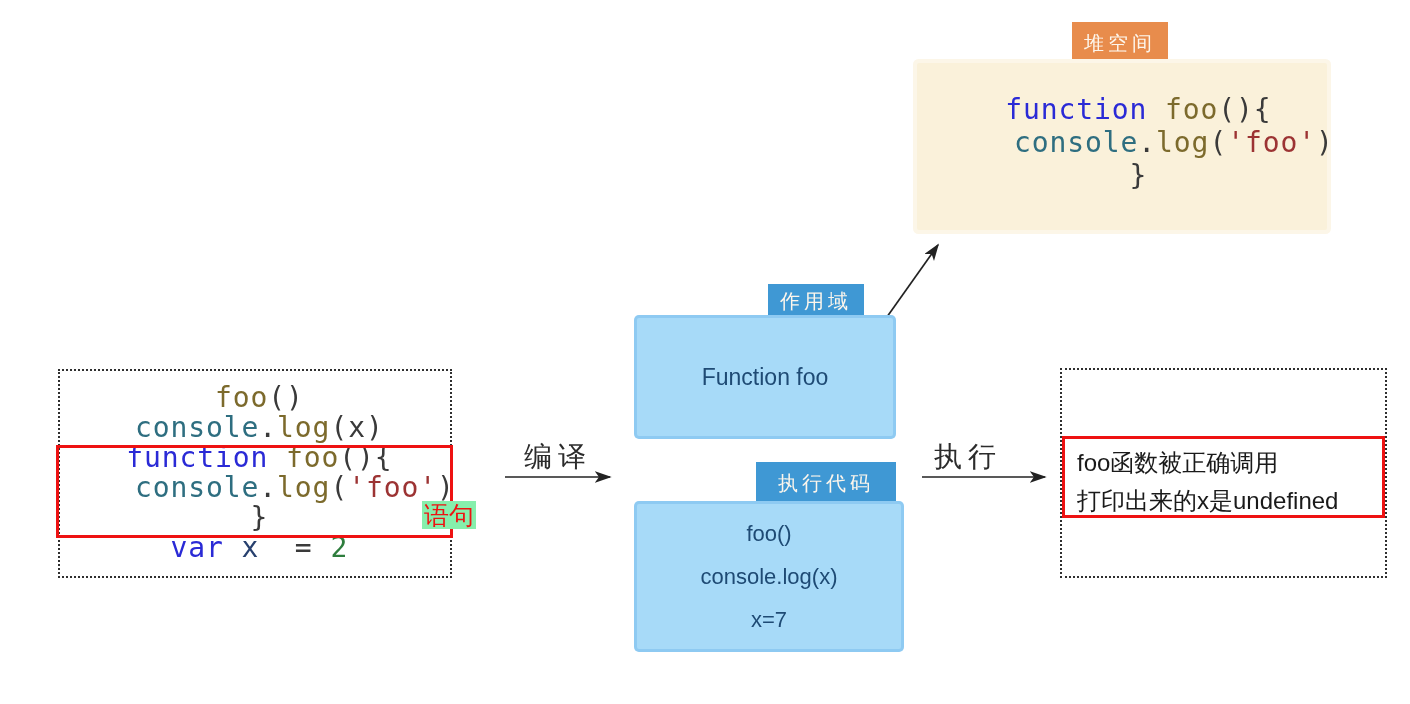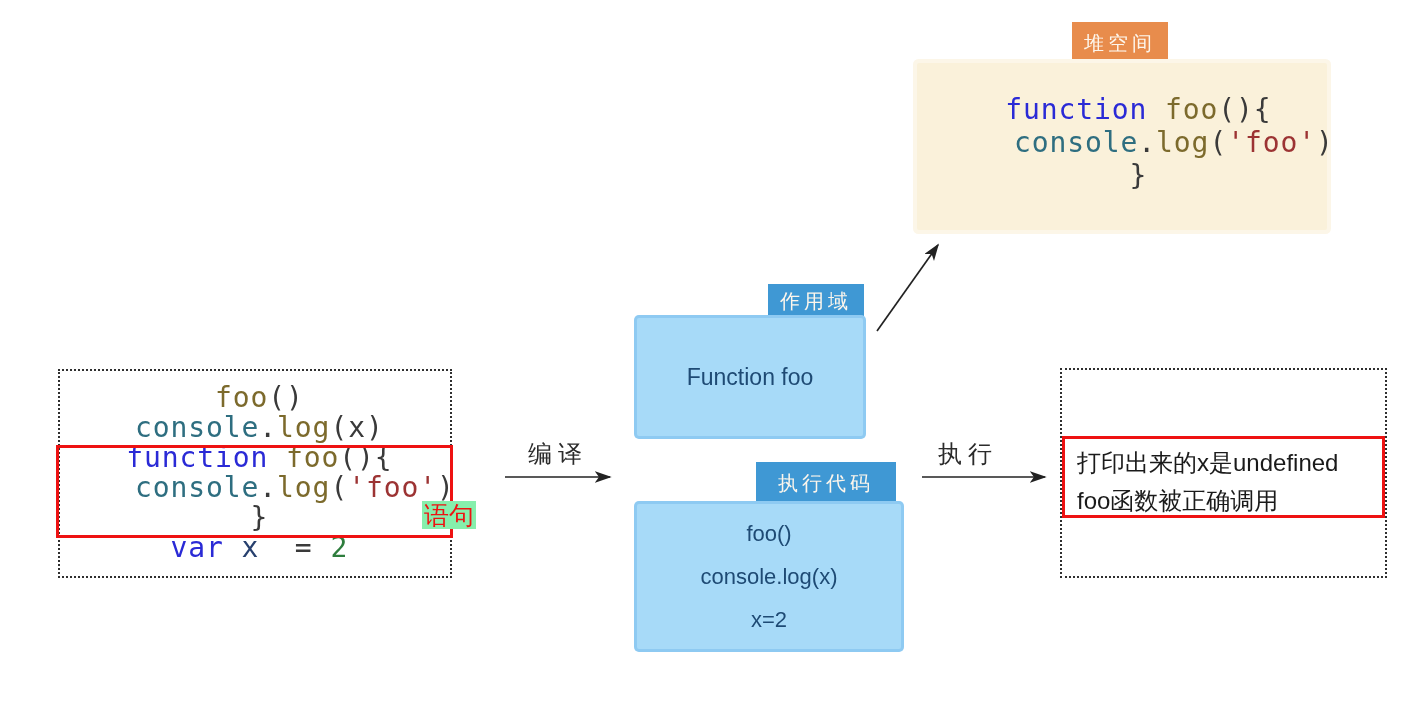--- a/index.html
+++ b/index.html
@@ -23,39 +23,39 @@
   .tok-kw{color:var(--code_kw);} .tok-func{color:var(--code_func);}
   .tok-obj{color:var(--code_obj);} .tok-str{color:var(--code_str);}
   .tok-num{color:var(--code_num);} .tok-var{color:var(--code_var);}
   .tok-plain{color:var(--code_plain);}
   .red-frame{position:absolute; border:3px solid var(--highlight_red); box-sizing:border-box; background:transparent;}
   .statement-frame{left:56px; top:445px; width:397px; height:93px;}
   .statement-label{
     position:absolute; left:422px; top:501px; font-size:25px; color:var(--highlight_red);
     background:#86efac; padding:0 2px; line-height:28px;
   }
-  .arrow-label{position:absolute; width:120px; text-align:center; font-size:24px; color:var(--ink); letter-spacing:6px;}
+  .arrow-label{position:absolute; width:120px; text-align:center; font-size:28px; color:var(--ink); letter-spacing:6px;}
   .compile-label{left:498px; top:438px;}
   .execute-label{left:908px; top:438px;}
   .arrows{position:absolute; left:0; top:0; pointer-events:none;}
   .tab{
     position:absolute; color:#fdf6ec; display:flex; align-items:center; justify-content:center;
     font-size:20px; letter-spacing:4px; box-sizing:border-box; 
   }
   .blue-tab{background:var(--tab_blue);margin-left:46px;}
   .orange-tab{background:var(--tab_orange);}
   .scope-tab{left:722px; top:284px; width:96px; height:34px;}
   .exec-tab{left:710px; top:462px; width:140px; height:43px;}
   .heap-tab{left:1072px; top:22px; width:96px; height:43px;}
   .blue-box{
     position:absolute; background:var(--panel_blue); box-shadow:0 0 0 3px var(--panel_blue_edge);
     border-radius:2px; display:flex; flex-direction:column; align-items:center; justify-content:center;
     color:var(--navy);
   }
-  .scope-panel{left:637px; top:318px; width:226px; height:118px; gap:18px; font-size:23px;}
+  .scope-panel{left:637px; top:318px; width:256px; height:118px; gap:18px; font-size:23px;}
   .exec-panel{left:637px; top:504px; width:264px; height:145px; gap:17px; font-size:22px;}
   .hand-line{white-space:pre;}
   .heap-box{
     position:absolute; left:917px; top:63px; width:410px; height:167px;
     background:var(--panel_beige); box-shadow:0 0 0 4px #fcf6e8; border-radius:2px; box-sizing:border-box;
   }
   .heap-code{position:absolute; left:26px; top:30px; font-size:28px; letter-spacing:0.9px;}
   .result-box{left:1060px; top:368px; width:327px; height:210px;}
   .result-frame{left:1062px; top:436px; width:323px; height:82px; padding:5px 8px 0 12px;}
   .result-line{font-size:24px; line-height:38px; color:#1a1a1a; white-space:nowrap; overflow:hidden;}
@@ -93,31 +93,31 @@
 
   <div class="tab blue-tab scope-tab">作用域</div>
   <div class="blue-box scope-panel">
     <div class="hand-line">Function foo</div>
   </div>
 
   <div class="tab blue-tab exec-tab">执行代码</div>
   <div class="blue-box exec-panel">
     <div class="hand-line">foo()</div>
     <div class="hand-line">console.log(x)</div>
-    <div class="hand-line">x=2</div>
+    <div class="hand-line">x=7</div>
   </div>
 
   <div class="tab orange-tab heap-tab">堆空间</div>
   <div class="heap-box">
     <div class="heap-code mono">
         <div class="code-line"><span class="tok-kw">function</span><span class="tok-plain"> </span><span class="tok-func">foo</span><span class="tok-plain">(){</span></div>
         <div class="code-line"><span class="tok-plain">    </span><span class="tok-obj">console</span><span class="tok-plain">.</span><span class="tok-func">log</span><span class="tok-plain">(</span><span class="tok-str">'foo'</span><span class="tok-plain">)</span></div>
         <div class="code-line"><span class="tok-plain">}</span></div>
       </div>
   </div>
 
   <div class="dashed-box result-box"></div>
   <div class="red-frame result-frame">
+    <div class="result-line">foo函数被正确调用</div>
     <div class="result-line">打印出来的x是undefined</div>
-    <div class="result-line">foo函数被正确调用</div>
   </div>
 
 </div>
 
 </body></html>

